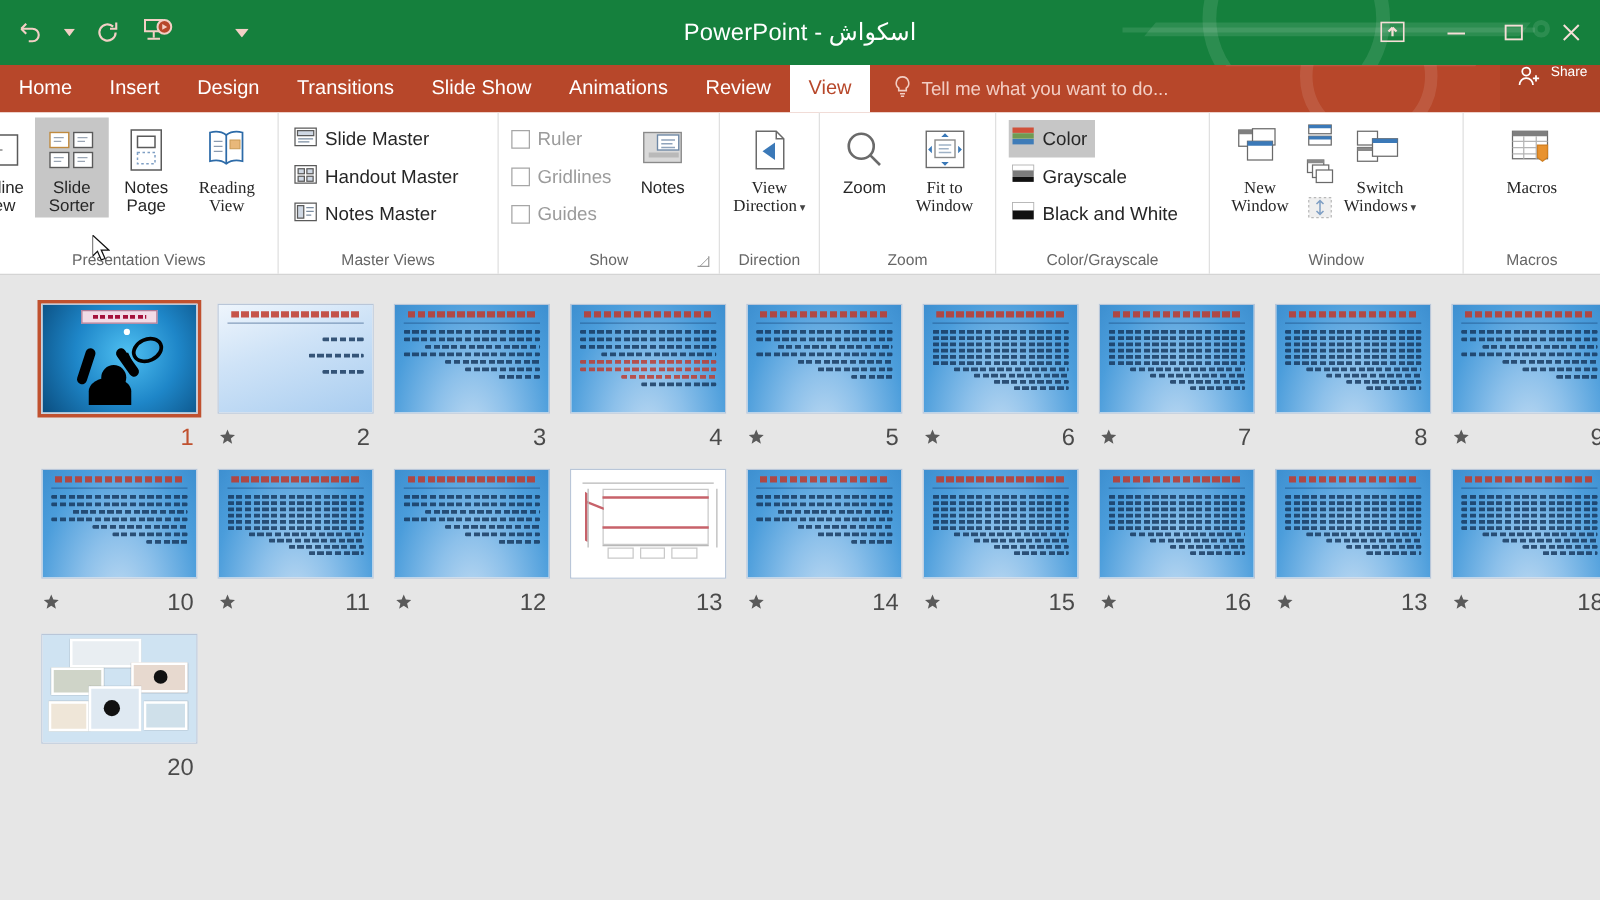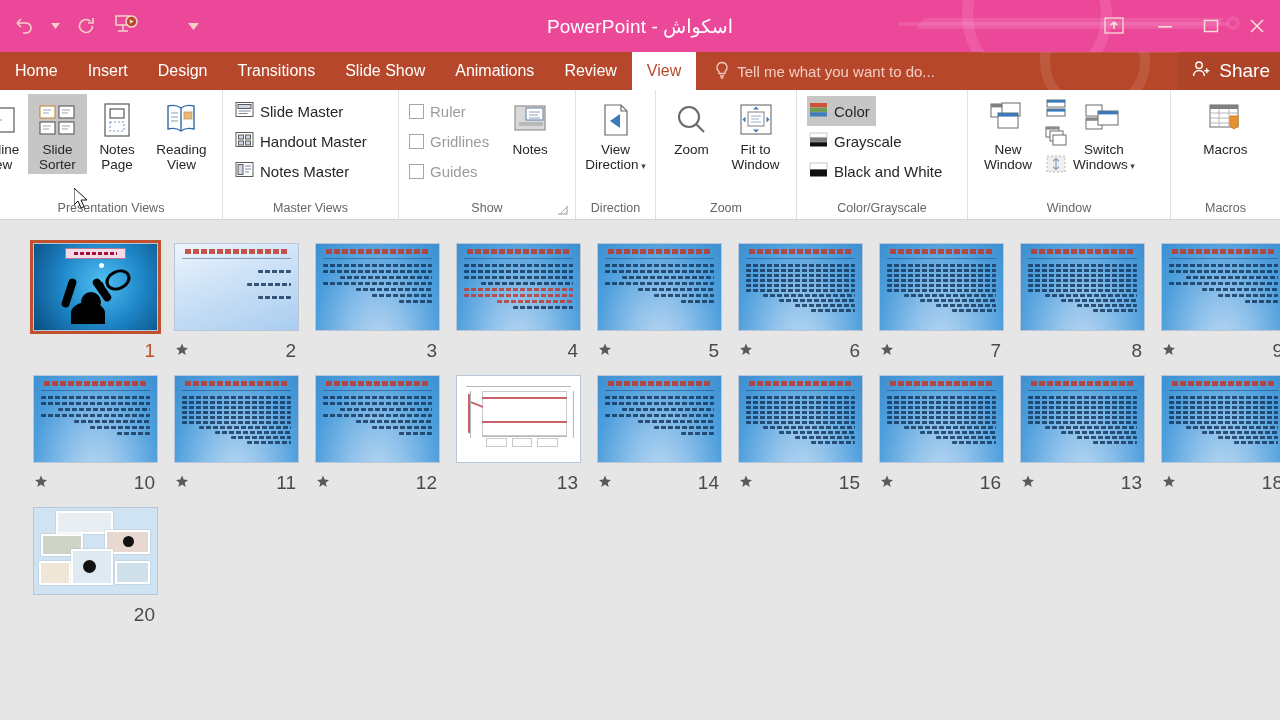--- a/index.html
+++ b/index.html
@@ -7,21 +7,21 @@
     width: 1280px; height: 720px;
     overflow: hidden;
     font-family: "Liberation Sans", sans-serif;
     background: #ffffff;
   }
 
   
   .titlebar {
     position: relative;
     height: 52px;
-    background: #ec4899;
+    background: #15803d;
     overflow: hidden;
   }
   
   .tb-deco { position: absolute; pointer-events: none; opacity: .10; }
   .tb-deco.circle {
     right: 168px; top: -60px; width: 150px; height: 150px;
     border: 11px solid #ffffff; border-radius: 50%;
   }
   .tb-deco.arrowline {
     right: 60px; top: 18px; width: 300px; height: 11px; background: #ffffff;
@@ -94,23 +94,23 @@
     color: #b7472a;
   }
   .tellme {
     display: flex; align-items: center; gap: 7px;
     padding: 0 12px 0 18px;
     color: #f2cdc3; font-size: 15px;
     position: relative; z-index: 2; white-space: nowrap;
   }
   .share {
     position: absolute; right: 0; top: 0; height: 38px;
-    display: flex; align-items: center; gap: 8px;
+    display: flex; gap: 8px;
     padding: 0 10px 0 14px;
-    color: #ffffff; font-size: 19px; z-index: 3;
+    color: #ffffff; font-size: 11px; z-index: 3;
     background: rgba(0,0,0,0.05);
     white-space: nowrap;
   }
 
   
   .ribbon {
     position: relative;
     height: 130px;
     background: #ffffff;
     border-bottom: 1px solid #d4d4d4;
@@ -135,21 +135,21 @@
   }
 
   
   .rbtn {
     width: 62px;
     display: flex; flex-direction: column; align-items: center;
     padding: 4px 2px 2px;
     font-size: 13.5px; color: #262626; line-height: 15px; text-align: center;
   }
   .rbtn .ic { height: 44px; display:flex; align-items:center; justify-content:center; }
-  .rbtn.wide { width: 72px; }
+  .rbtn.wide { width: 72px; font-family: Liberation Serif, serif; }
   .rbtn.sel { background: #c6c6c6; }
   .rbtn .lbl2 { display:block; }
 
   
   .sbtn {
     display: flex; align-items: center; gap: 6px;
     height: 30px; padding: 0 6px 0 2px;
     font-size: 15px; color: #262626; white-space: nowrap;
   }
   .sbtn.sel { background: #c6c6c6; }

